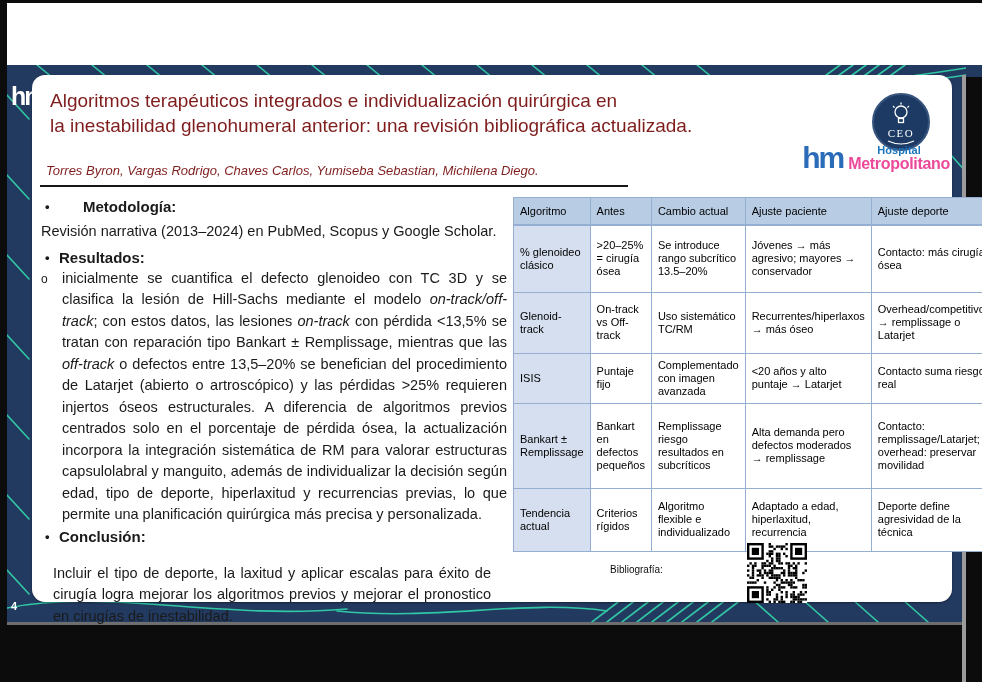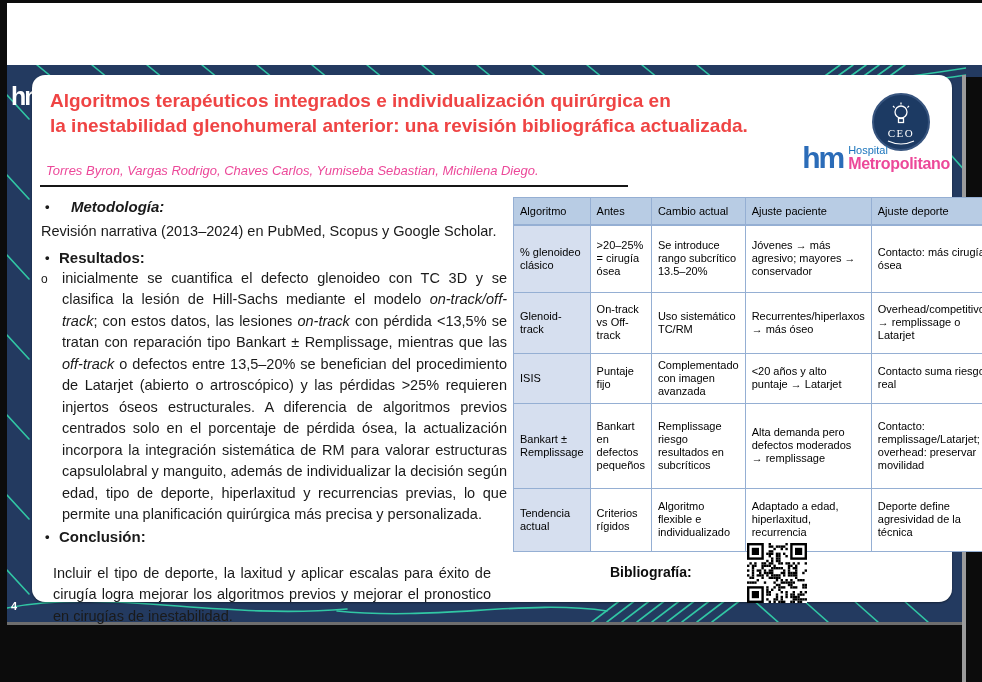--- a/index.html
+++ b/index.html
@@ -13,57 +13,57 @@
   .slide{position:absolute;left:7px;top:65px;width:959px;height:557px;background:var(--slide-navy,#233A60);z-index:2;}
   .slide-bottom-edge{position:absolute;left:7px;top:622px;width:956px;height:3px;background:#6e6e6e;z-index:1;}
   .deco{position:absolute;left:0;top:0;width:959px;height:557px;z-index:0;pointer-events:none;}
   .gray-line{position:absolute;left:955px;top:10px;width:4px;height:607px;background:#9b9b9b;z-index:1;}
   .hm-white{position:absolute;left:4px;top:17px;color:#fff;font-weight:800;font-size:25px;letter-spacing:-2px;z-index:2;}
   .page-num{position:absolute;left:4px;top:535px;color:#fff;font-size:11px;font-weight:700;z-index:2;}
 
   
   .card{position:absolute;left:25px;top:10px;width:920px;height:527px;background:#fff;border-radius:13px;
         z-index:2;box-shadow:0 1px 2px rgba(0,0,0,.4);}
-  .title{position:absolute;left:18px;top:13px;width:810px;color:#ef4444;font-weight:700;font-size:19px;line-height:25px;}
-  .authors{position:absolute;left:14px;top:88px;font-style:italic;font-size:13px;color:#ec4899;}
+  .title{position:absolute;left:18px;top:13px;width:810px;color:#7f1d1d;font-weight:400;font-size:19px;line-height:25px;}
+  .authors{position:absolute;left:14px;top:88px;font-style:italic;font-size:13px;color:#7f1d1d;}
   .rule{position:absolute;left:8px;top:110px;width:588px;height:2px;background:#161616;}
 
   
   .ceo-badge{position:absolute;left:840px;top:18px;width:58px;height:58px;}
   
   .hm-logo{position:absolute;right:2px;top:69px;display:flex;align-items:center;gap:5px;}
   .hm-mark{color:#2B6CB8;font-weight:800;font-size:30px;letter-spacing:-2px;line-height:28px;}
   .hm-text{display:flex;flex-direction:column;line-height:1;}
-  .hm-text .l1{color:#1B75BC;font-weight:400;font-size:11px;}
+  .hm-text .l1{color:#1B75BC;font-weight:700;font-size:11px;text-align:center;}
   .hm-text .l2{color:#ec4899;font-weight:700;font-size:16px;letter-spacing:-0.3px;}
 
   
   .content{position:absolute;left:5px;top:121px;width:470px;color:#1a1a1a;font-size:14.5px;line-height:21.5px;}
   .h-row{display:flex;font-weight:700;font-size:15px;line-height:21px;}
   .h-row .b{width:14px;margin-left:8px;font-size:13px;}
-  .h-row .gap2{margin-left:12px;font-style:italic;}
+  .h-row .gap2{margin-left:24px;}
   .plain{margin:4px;}
   .o-para{position:relative;padding-left:25px;text-align:justify;margin:0;}
   .o-para .ob{position:absolute;left:4px;top:1px;font-size:12px;}
   .justify{text-align:justify;margin:16px;}
 
   
   .tbl{position:absolute;left:506px;top:132px;border-collapse:collapse;table-layout:fixed;z-index:3;
        background:#fff;font-size:11px;line-height:13px;color:#000;}
   .tbl th,.tbl td{border:1px solid var(--table-border,#95AFD3);padding:2px 6px;text-align:left;vertical-align:middle;
        overflow:hidden;font-weight:400;}
   .tbl thead th{background:var(--table-header-bg,#B8CCE4);height:22px;border-bottom-width:2px;}
   .tbl td.c1{background:var(--table-first-col-bg,#D6DFEF);}
   .tbl tbody tr:nth-child(1){height:67px;}
   .tbl tbody tr:nth-child(2){height:61px;}
   .tbl tbody tr:nth-child(3){height:50px;}
   .tbl tbody tr:nth-child(4){height:85px;}
   .tbl tbody tr:nth-child(5){height:63px;}
 
-  .biblio{position:absolute;left:603px;top:499px;font-weight:700;font-size:14px;color:#0d0d0d;z-index:3;}
+  .biblio{position:absolute;left:603px;top:499px;font-weight:400;font-size:10px;color:#0d0d0d;z-index:3;}
   .qr{position:absolute;left:740px;top:478px;width:60px;height:60px;background:#fff;z-index:3;}
 </style>
 </head>
 <body>
 
 <div id="canvas">
   <div class="top-strip"></div>
   <div class="band-extra"></div>
   <div class="slide-bottom-edge"></div>
 

